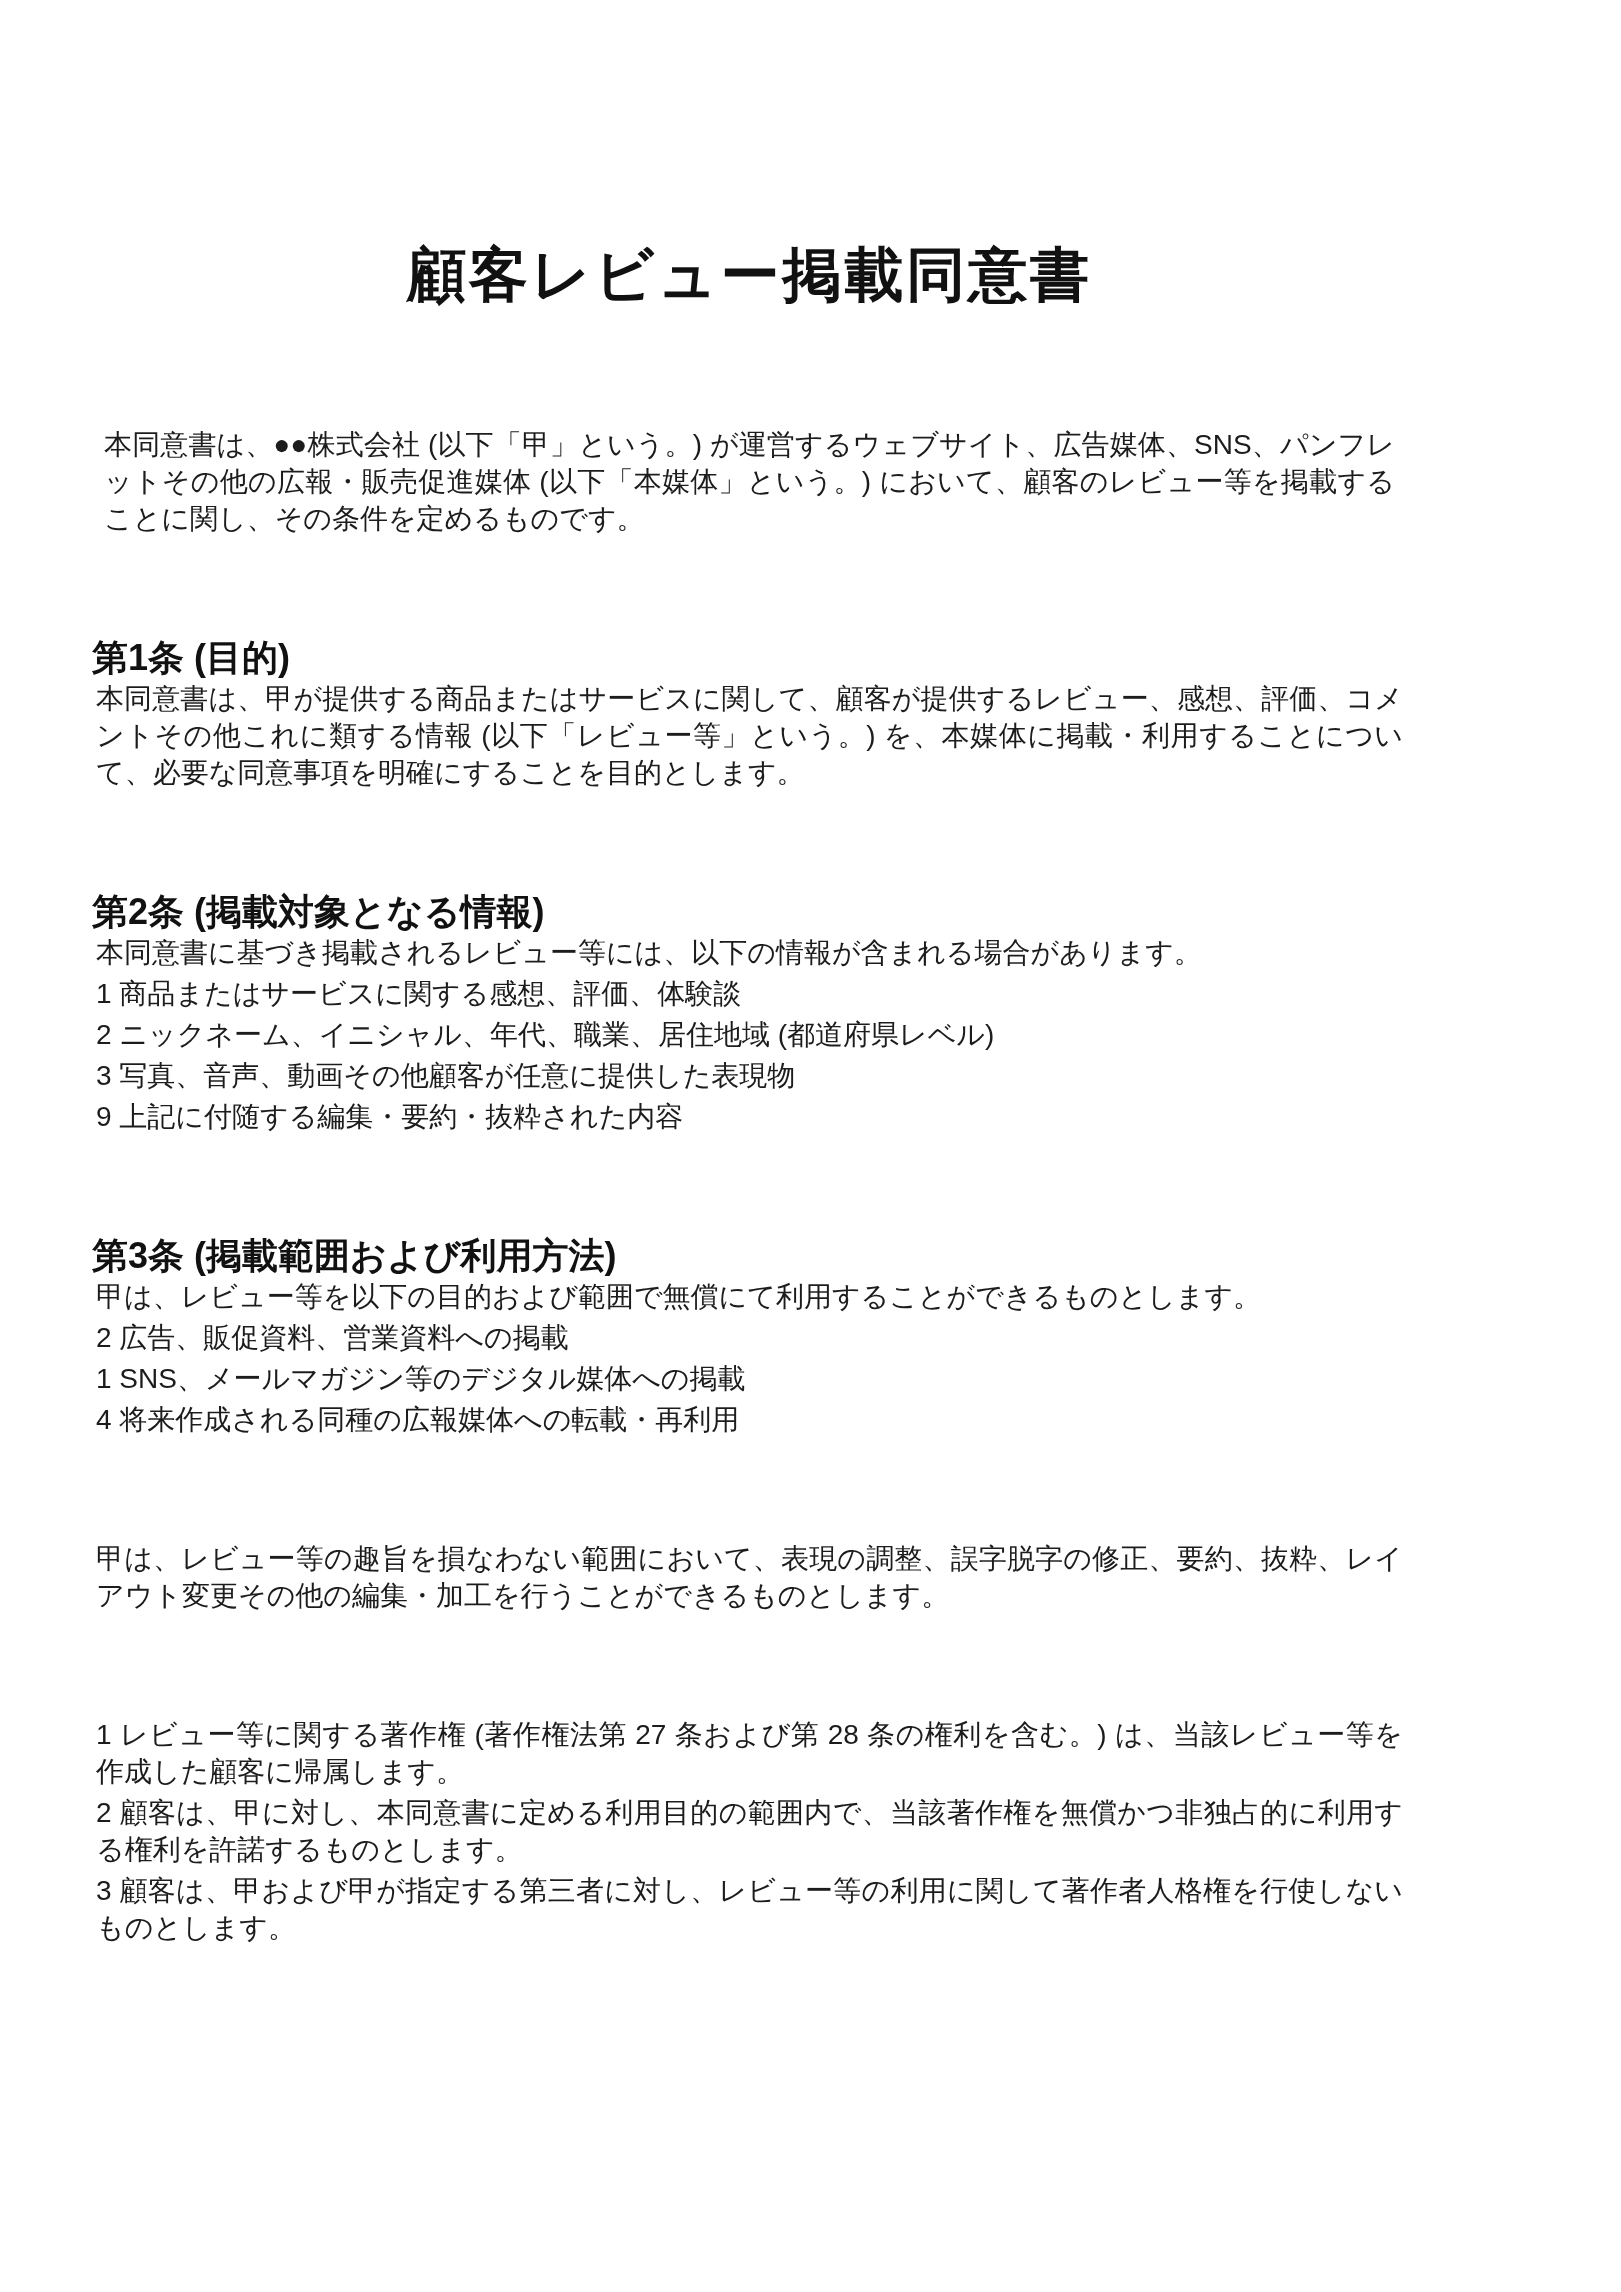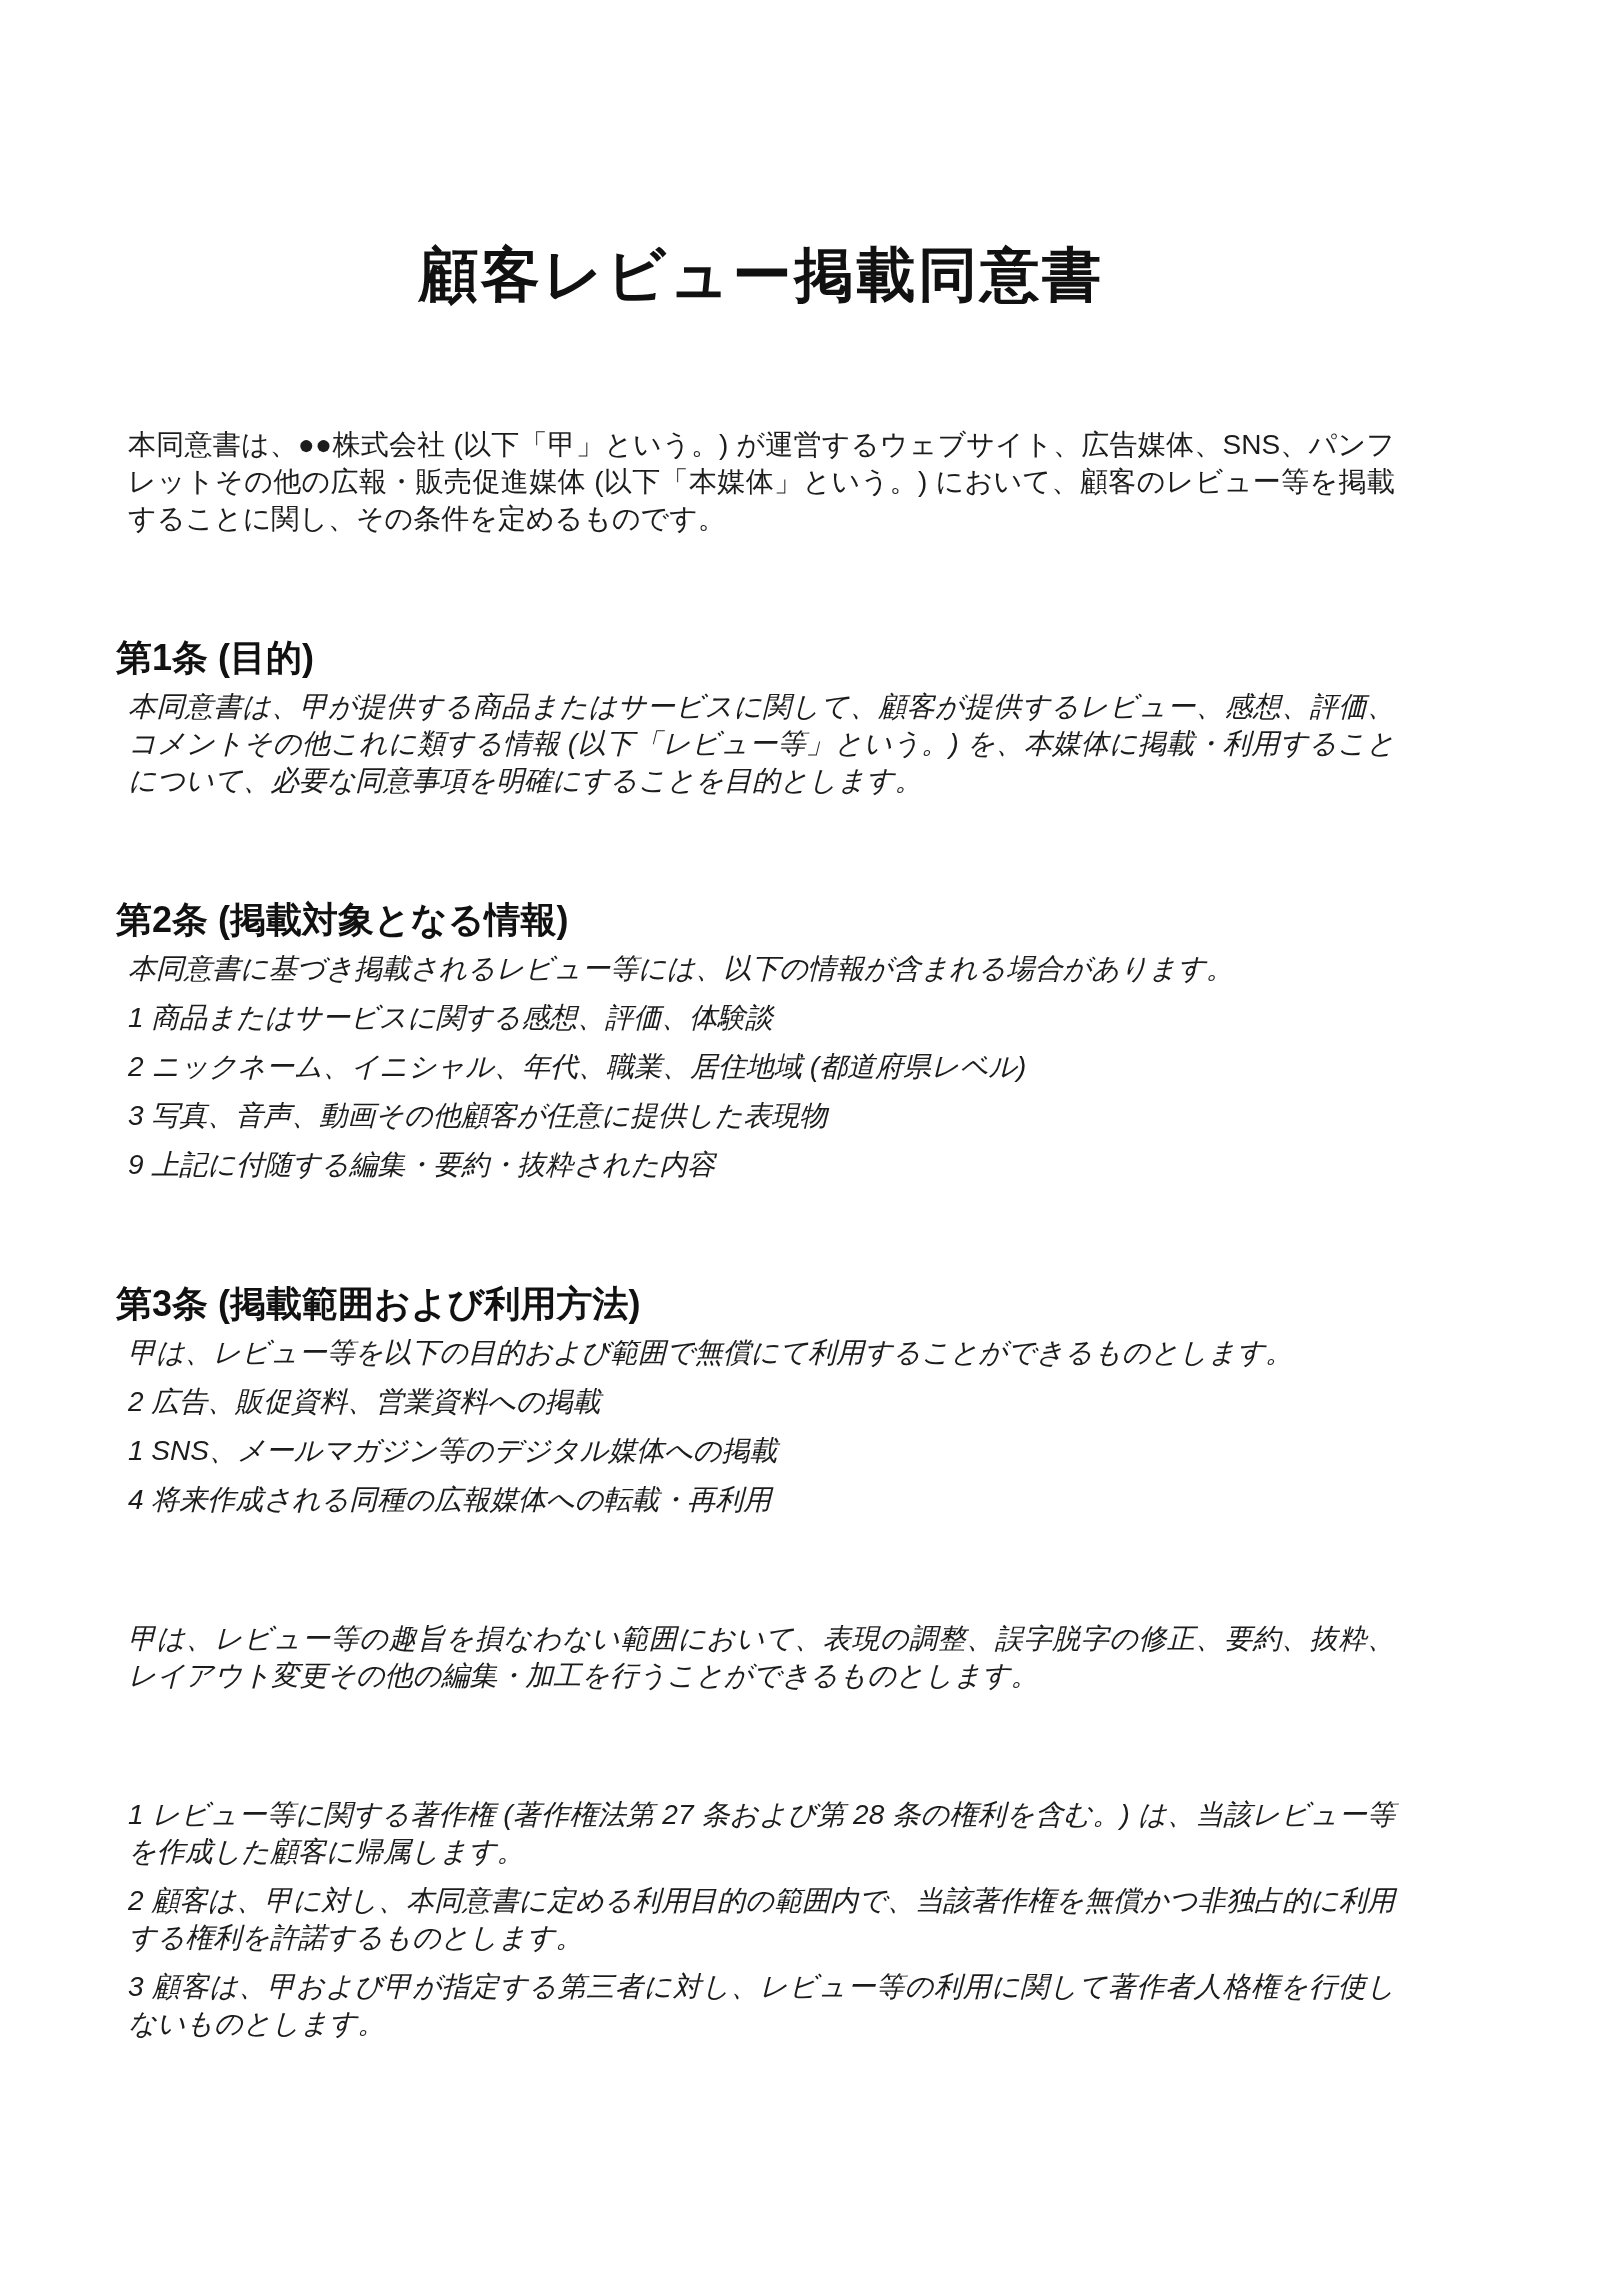--- a/index.html
+++ b/index.html
@@ -6,21 +6,21 @@
     margin:0;
     padding:0;
     background:#ffffff;
   }
   .page{
     position:relative;
     width:1621px;
     height:2293px;
     box-sizing:border-box;
     background:#ffffff;
-    padding:241px 214px 0 116px;
+    padding:241px 214px 0 92px;
     font-family:"Liberation Sans", sans-serif;
     font-size:28px;
     line-height:37px;
     color:#1c1c1c;
     overflow:hidden;
   }
   .doc-title{
     font-size:59px;
     line-height:69px;
     font-weight:bold;
@@ -37,23 +37,22 @@
     margin:102px 0 0 0;
   }
   .article h2{
     font-size:36px;
     line-height:37px;
     font-weight:bold;
     margin:0;
     color:#111111;
   }
   .article p{
-    margin:12px;
+    margin:4px;
     text-align:justify;
-    font-style:italic;
   }
 </style>
 </head>
 <body>
 
 <div class="page">
 
   <h1 class="doc-title">顧客レビュー掲載同意書</h1>
 
   <p class="intro">本同意書は、●●株式会社 (以下「甲」という。) が運営するウェブサイト、広告媒体、SNS、パンフレットその他の広報・販売促進媒体 (以下「本媒体」という。) において、顧客のレビュー等を掲載することに関し、その条件を定めるものです。</p>

